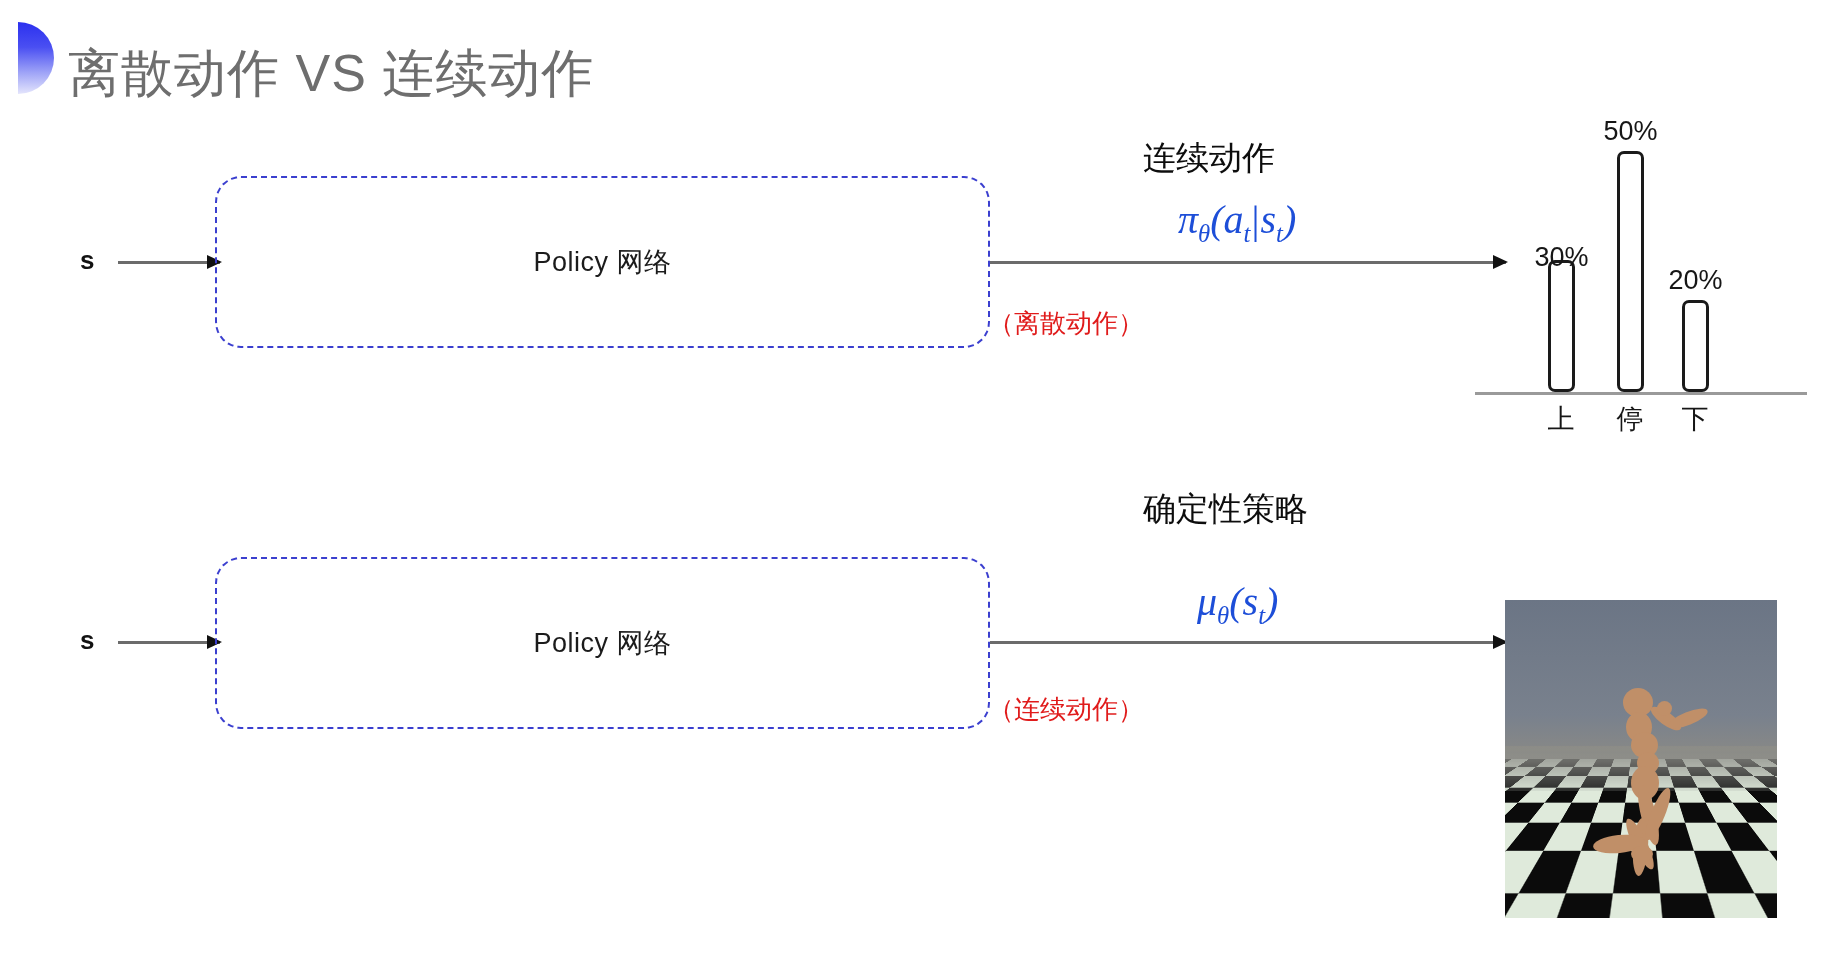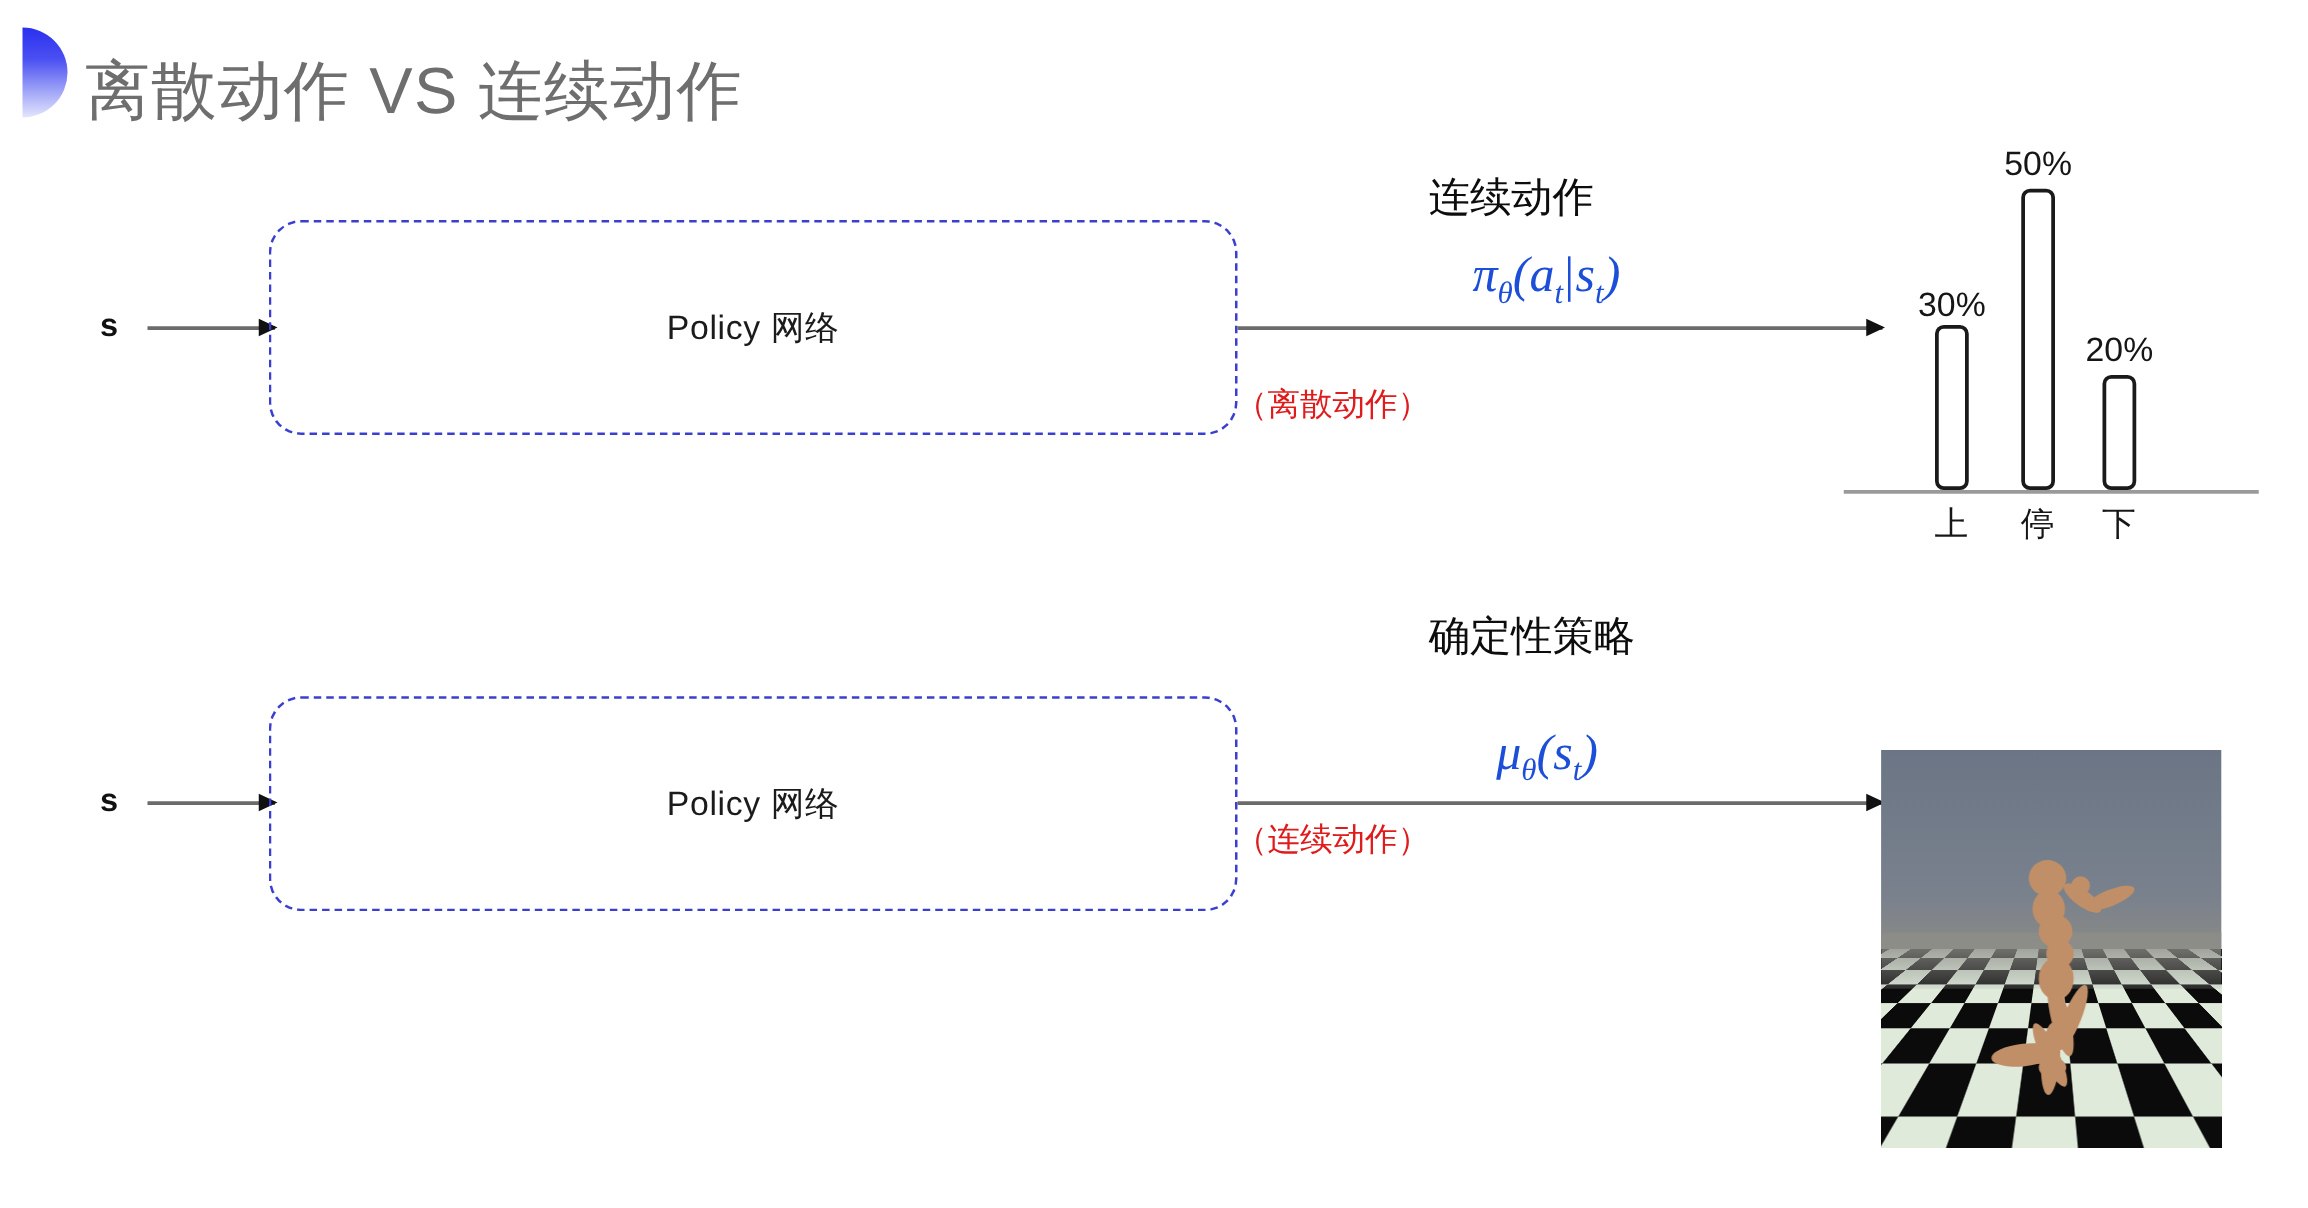--- a/index.html
+++ b/index.html
@@ -233,21 +233,21 @@
   <span>π</span><span class="sub">θ</span><span>(a</span><span class="sub">t</span><span class="bar">|</span><span>s</span><span class="sub">t</span><span>)</span>
 </div>
 
 <div class="policy-note" style="left:988px; top:306px;">（离散动作）</div>
 
 <div id="bar-chart">
   <div id="bar-baseline"></div>
 
   <div class="bar-col" style="left:78px; height:132px;">
     <div class="bar-rect" style="height:132px;"></div>
-    <div class="bar-value" style="bottom:132px;margin-top:44px;">30%</div>
+    <div class="bar-value" style="bottom:119px;margin-top:44px;">30%</div>
   </div>
   <div class="bar-cat" style="left:91px;">上</div>
 
   <div class="bar-col" style="left:147px; height:241px;">
     <div class="bar-rect" style="height:241px;"></div>
     <div class="bar-value" style="bottom:245px;">50%</div>
   </div>
   <div class="bar-cat" style="left:160px;">停</div>
 
   <div class="bar-col" style="left:212px; height:92px;margin-top:36px;">
@@ -266,21 +266,21 @@
 </div>
 
 <div class="arrow" style="left:990px; top:641px; width:516px;"></div>
 
 <div class="policy-name" style="left:1143px; top:487px;">确定性策略</div>
 
 <div class="policy-formula" style="left:1197px; top:578px;">
   <span>μ</span><span class="sub">θ</span><span>(</span><span>s</span><span class="sub">t</span><span>)</span>
 </div>
 
-<div class="policy-note" style="left:988px; top:654px;">（连续动作）</div>
+<div class="policy-note" style="left:988px; top:692px;">（连续动作）</div>
 
 <div id="humanoid-sim">
   <div id="sim-sky"></div>
   <div id="sim-floor"></div>
   <div id="sim-haze"></div>
 
   <div class="limb" style="left:118px; top:88px; width:30px; height:29px;"></div>
   <div class="limb" style="left:121px; top:112px; width:26px; height:30px;"></div>
   <div class="limb" style="left:126px; top:132px; width:27px; height:26px;"></div>
   <div class="limb" style="left:132px; top:152px; width:22px; height:22px;"></div>

